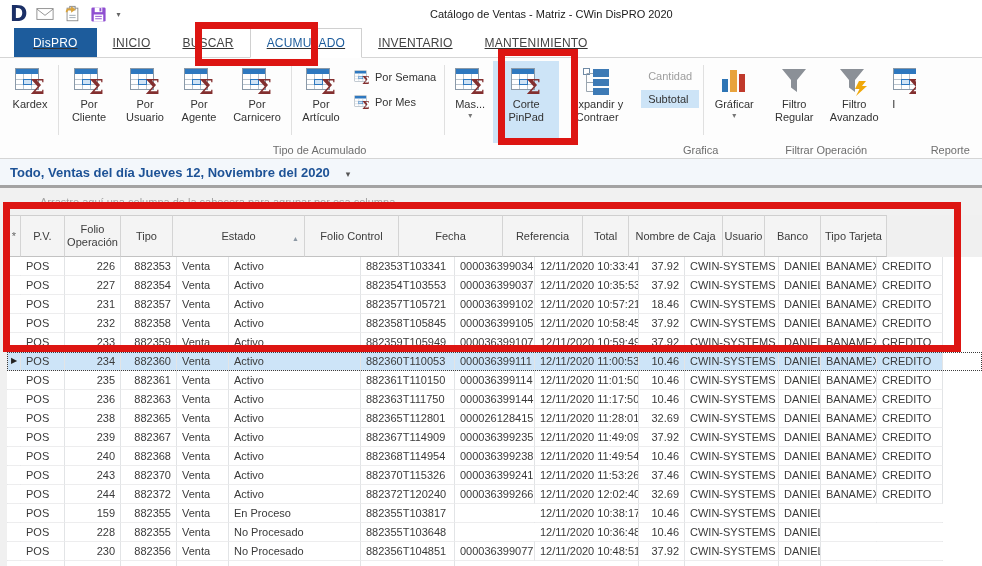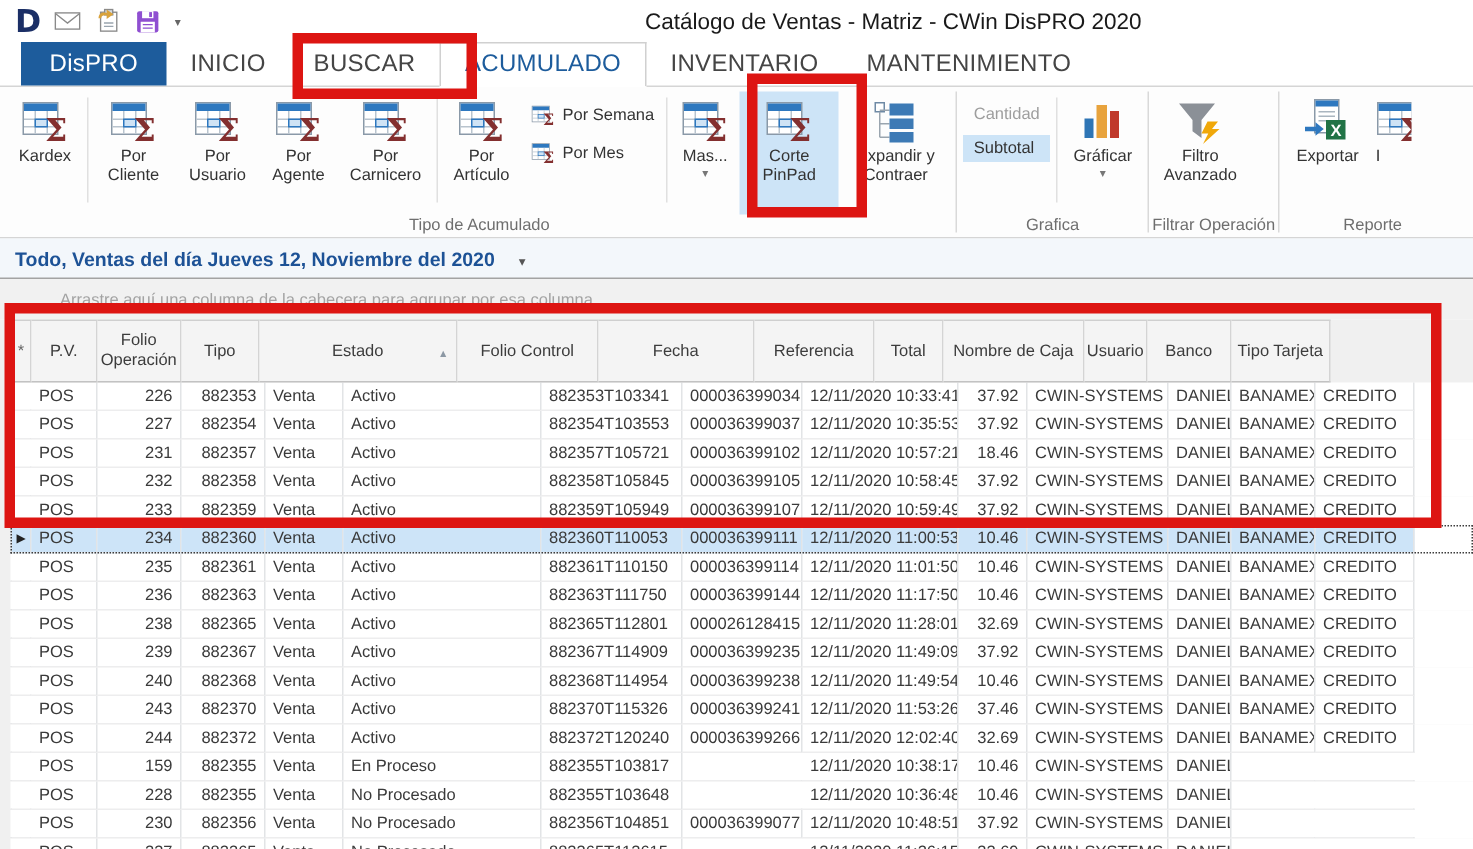--- a/index.html
+++ b/index.html
@@ -6,23 +6,23 @@
   body{
     width:982px;height:566px;overflow:hidden;position:relative;
     background:#fff;font-family:"Liberation Sans",sans-serif;color:#333;
     -webkit-font-smoothing:antialiased;
   }
   
   .titlebar{height:28px;background:#fff;position:relative;display:flex;align-items:center;}
   .qat{display:flex;align-items:center;gap:9px;padding-left:10px;}
   .applogo{font-weight:bold;font-size:21px;color:#1b2f66;line-height:22px;font-family:"DejaVu Sans",sans-serif;}
   .qat .caret{font-size:8px;color:#666;}
-  .wintitle{position:absolute;left:430px;top:0;height:28px;display:flex;align-items:center;font-size:15px;color:#1a1a1a;}
+  .wintitle{position:absolute;left:430px;top:0;height:28px;display:flex;align-items:center;font-size:11px;color:#1a1a1a;}
   
-  .tabstrip{height:29px;display:flex;align-items:stretch;padding-left:14px;border-bottom:1px solid #d5d5d5;background:#fff;font-size:16px;}
+  .tabstrip{height:29px;display:flex;align-items:stretch;padding-left:14px;border-bottom:1px solid #d5d5d5;background:#fff;font-size:12px;text-decoration:underline;}
   .tab{display:flex;align-items:center;padding:0 16px;color:#454545;cursor:default;letter-spacing:.2px;}
   .tab.brand{background:#1d5c9c;color:#fff;padding:0 19px;}
   .tab.selected{background:#fff;color:#1d5c9c;border:1px solid #d0d0d0;border-bottom:1px solid #fff;margin-bottom:-1px;}
   
   .ribbon{height:100px;display:flex;align-items:stretch;border-bottom:1px solid #d5d5d5;background:#fdfdfd;padding:0 0 0 4px;}
   .rgroup{display:flex;flex-direction:column;}
   .rbtns{flex:1;display:flex;align-items:flex-start;padding-top:3px;}
   .glabel{height:17px;text-align:center;font-size:11px;color:#6e6e6e;line-height:15px;white-space:nowrap;}
   .gsep{width:1px;background:#d9d9d9;margin:3px 2px;}
   .vsep{width:1px;background:#e0e0e0;align-self:stretch;margin:4px 2px 8px 2px;}
@@ -33,21 +33,21 @@
   .rbtn-lg.highlighted{background:#cde4f7;}
   .rbtn-lg .dropcaret{font-size:8px;color:#777;line-height:7px;}
   .smallcol{display:flex;flex-direction:column;gap:7px;padding:7px 2px 0 2px;}
   .rbtn-sm{display:flex;align-items:center;gap:5px;border:none;background:transparent;font-size:11px;color:#333;padding:1px 4px;white-space:nowrap;}
   .smalltxtcol{display:flex;flex-direction:column;gap:5px;padding:6px 2px 0 2px;}
   .rbtn-txt{border:none;background:transparent;font-size:11px;padding:3px 7px;text-align:left;color:#333;white-space:nowrap;}
   .rbtn-txt.disabled{color:#9e9e9e;}
   .rbtn-txt.highlighted{background:#cde4f7;}
   .clipbtn{width:26px;overflow:hidden;align-items:flex-start;}
   
-  .viewheader{height:26px;background:#f3f7fb;border-bottom:1px solid #a3a3a3;display:flex;align-items:center;padding-left:10px;}
+  .viewheader{height:26px;background:#f3f7fb;border-bottom:3px solid #a3a3a3;display:flex;align-items:center;padding-left:10px;}
   .viewtitle{font-size:13px;font-weight:bold;color:#1d5296;}
   .viewcaret{margin-left:16px;font-size:9px;color:#555;padding-top:4px;}
   .hintrow{height:27px;background:#f1f1f1;color:#a3a3a3;font-size:11px;display:flex;align-items:center;padding-left:40px;}
   
   .gridwrap{position:relative;background:#f0f0f0;height:355px;padding-left:7px;box-sizing:border-box;}
   .ghead{display:flex;height:42px;}
   .hcell{box-sizing:border-box;background:#f4f4f4;border-right:1px solid #d4d4d4;border-top:1px solid #cfcfcf;border-bottom:1px solid #c2c2c2;
     display:flex;align-items:center;justify-content:center;text-align:center;font-size:11px;color:#3c3c3c;line-height:13px;position:relative;padding:0 2px;}
   .hcell:first-child{border-left:1px solid #d4d4d4;color:#666;}
   .hcell .sort{position:absolute;right:5px;top:16px;font-size:7px;color:#8c98a4;}
@@ -240,40 +240,40 @@
         <span class="dropcaret">▾</span>
       </button>
     </div>
     <div class="glabel">Grafica</div>
   </div>
 
   <div class="gsep"></div>
 
   <div class="rgroup">
     <div class="rbtns">
+      <button class="rbtn-lg" style="width:56px">
+        <svg class="ic32" viewBox="0 0 32 32">
+            <use href="#funnel"></use>
+          </svg>
+        <span class="blabel">Filtro Regular</span>
+      </button>
       <button class="rbtn-lg" style="width:64px">
         <svg class="ic32" viewBox="0 0 32 32">
             <use href="#funnelz"></use>
           </svg>
         <span class="blabel">Filtro Avanzado</span>
       </button>
     </div>
     <div class="glabel">Filtrar Operación</div>
   </div>
 
   <div class="gsep"></div>
 
   <div class="rgroup" style="min-width:120px">
     <div class="rbtns">
-      <button class="rbtn-lg" style="width:60px">
-        <svg class="ic32" viewBox="0 0 32 32">
-            <use href="#exportx"></use>
-          </svg>
-        <span class="blabel">Exportar</span>
-      </button>
       <button class="rbtn-lg clipbtn">
         <svg class="ic32" viewBox="0 0 32 32">
             <use href="#tblsigma"></use>
           </svg>
         <span class="blabel">I</span>
       </button>
     </div>
     <div class="glabel">Reporte</div>
   </div>
 </div>

